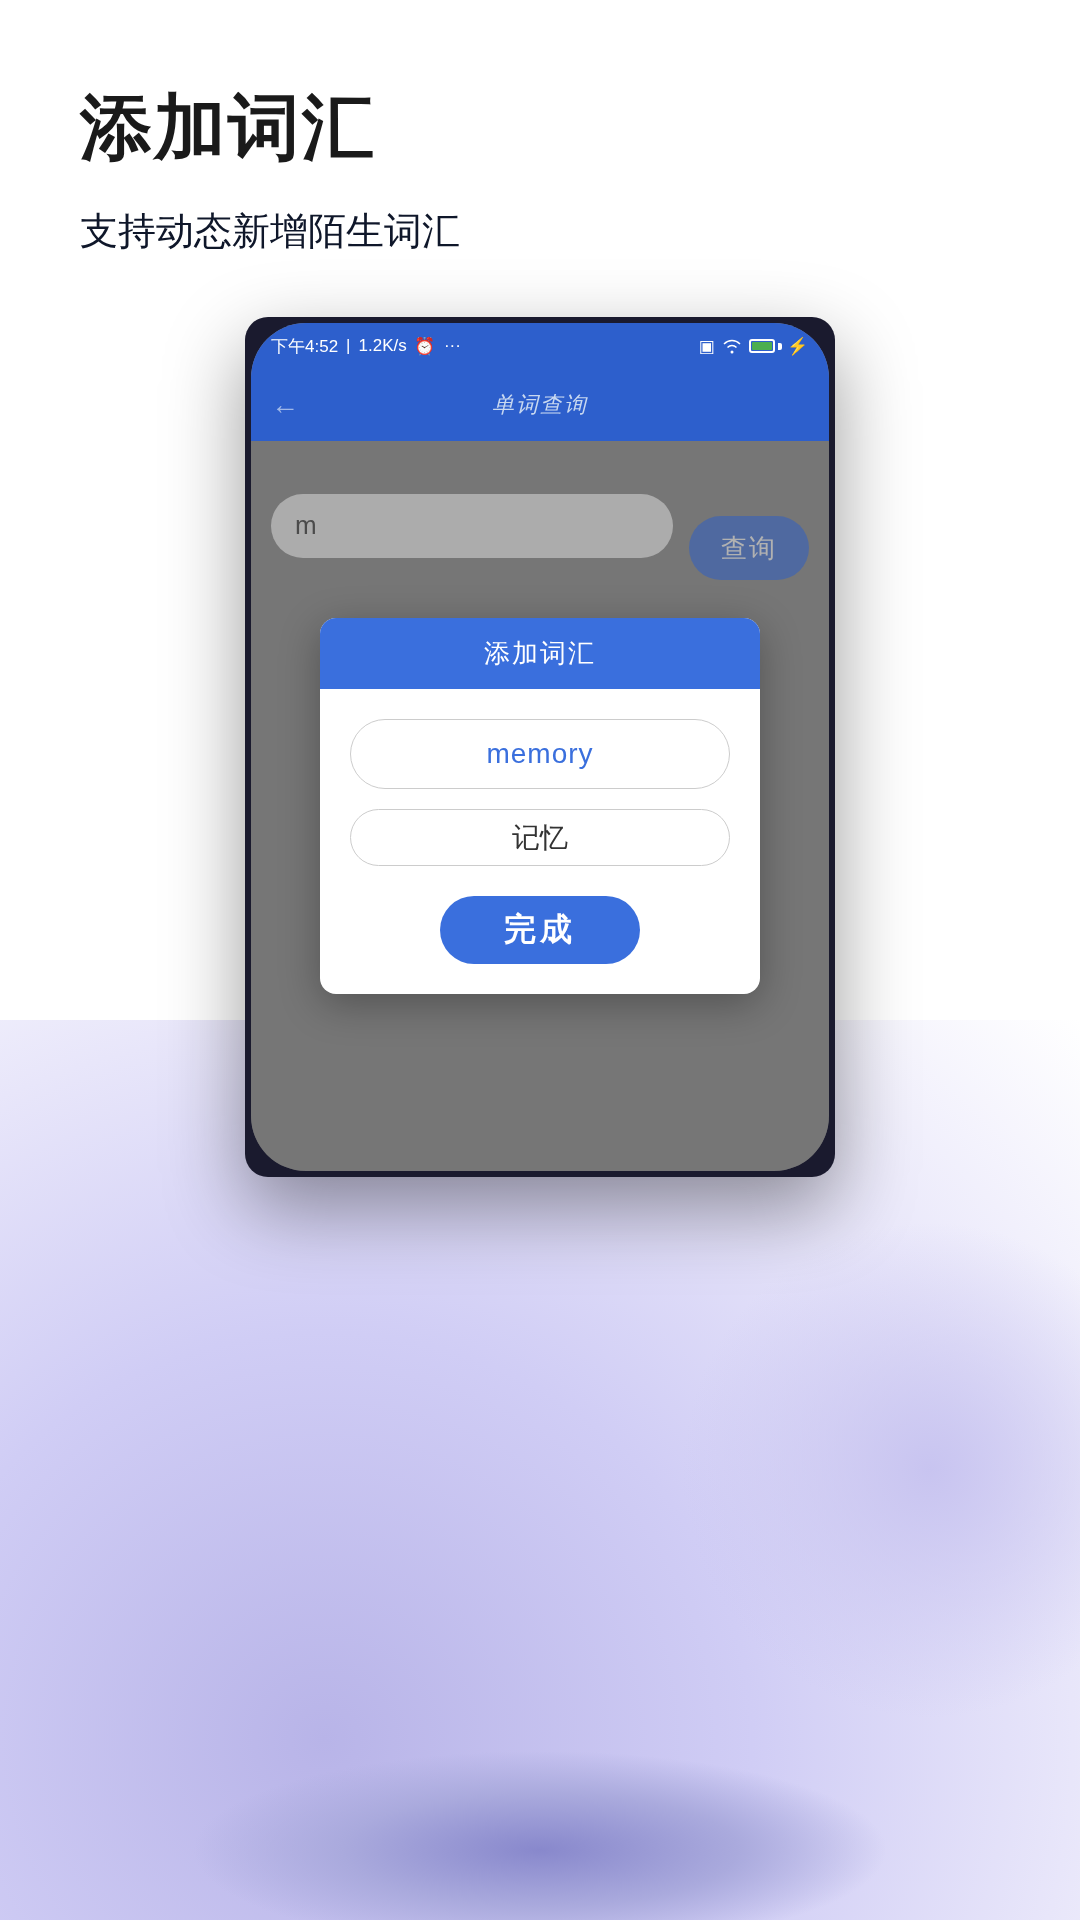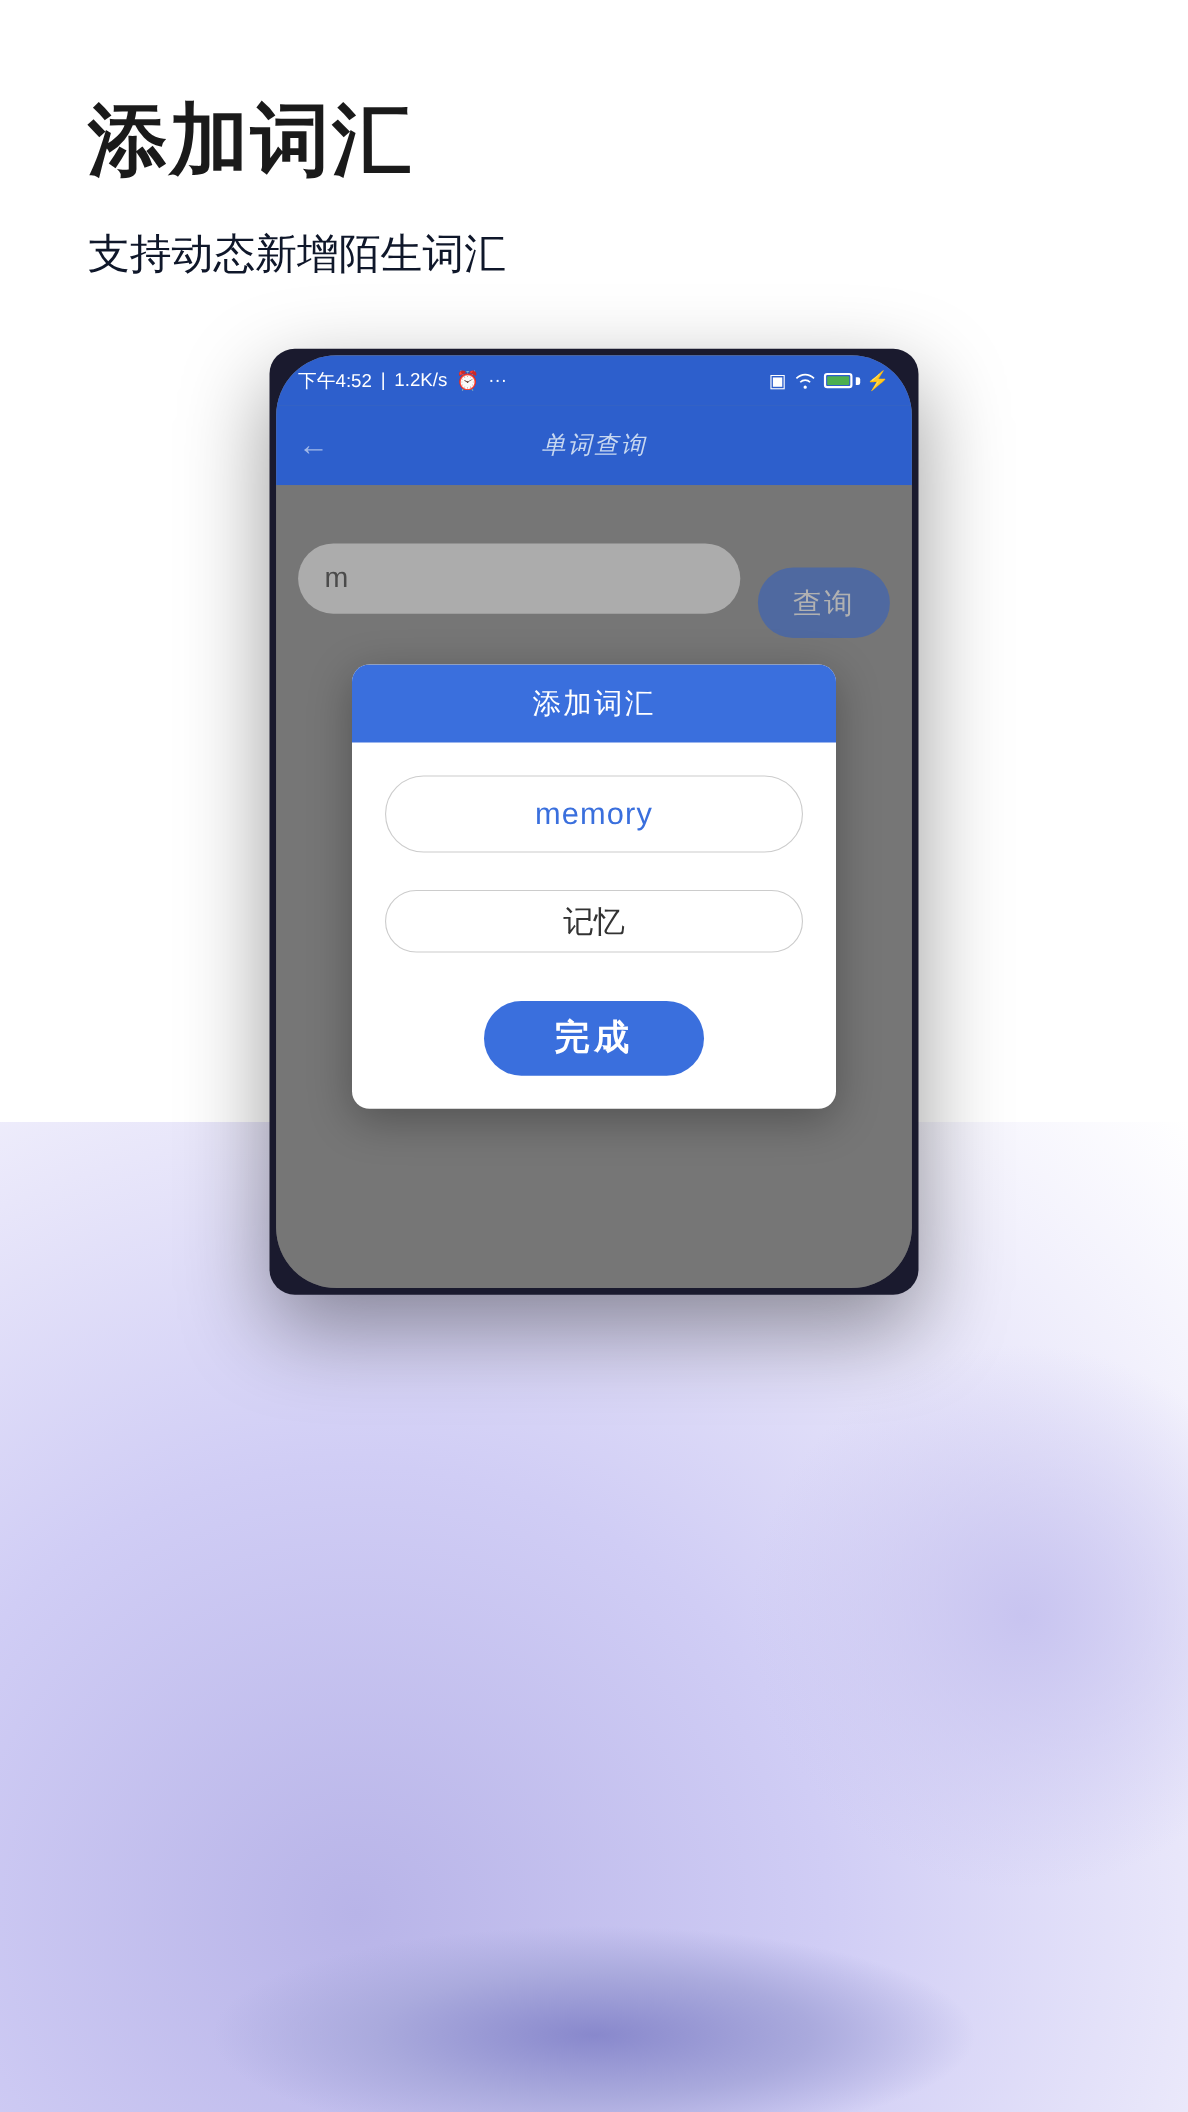--- a/index.html
+++ b/index.html
@@ -237,21 +237,21 @@
     .dialog-header-text {
       color: #ffffff;
       font-size: 26px;
       letter-spacing: 2px;
     }
 
     .dialog-body {
       padding: 30px 30px 30px;
       display: flex;
       flex-direction: column;
-      gap: 34px;
+      gap: 20px;
       align-items: center;
     }
 
     .dialog-word-input {
       width: 100%;
       height: 70px;
       border: 1.5px solid #cccccc;
       border-radius: 35px;
       text-align: center;
       font-size: 28px;

